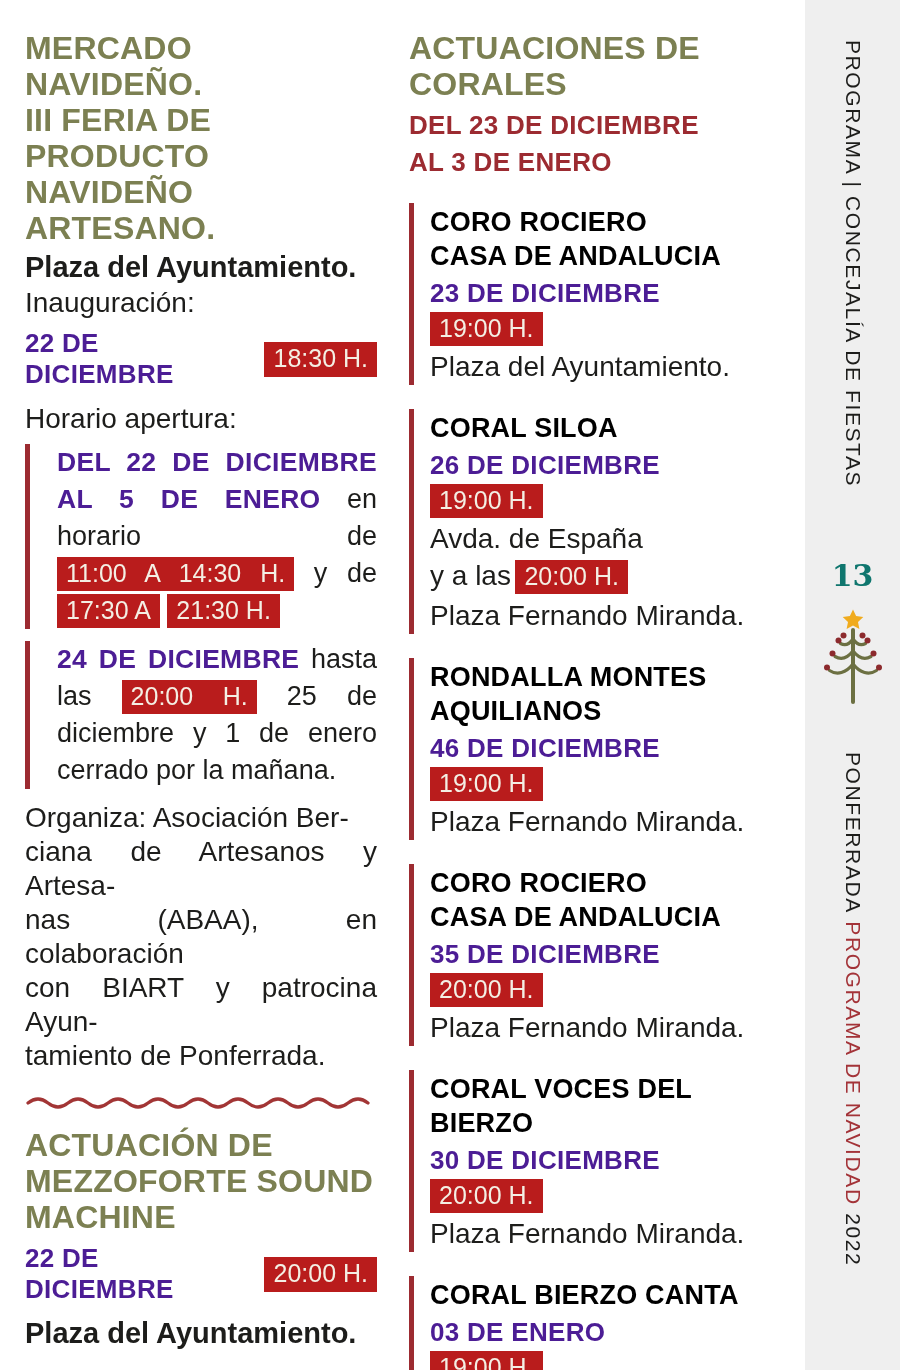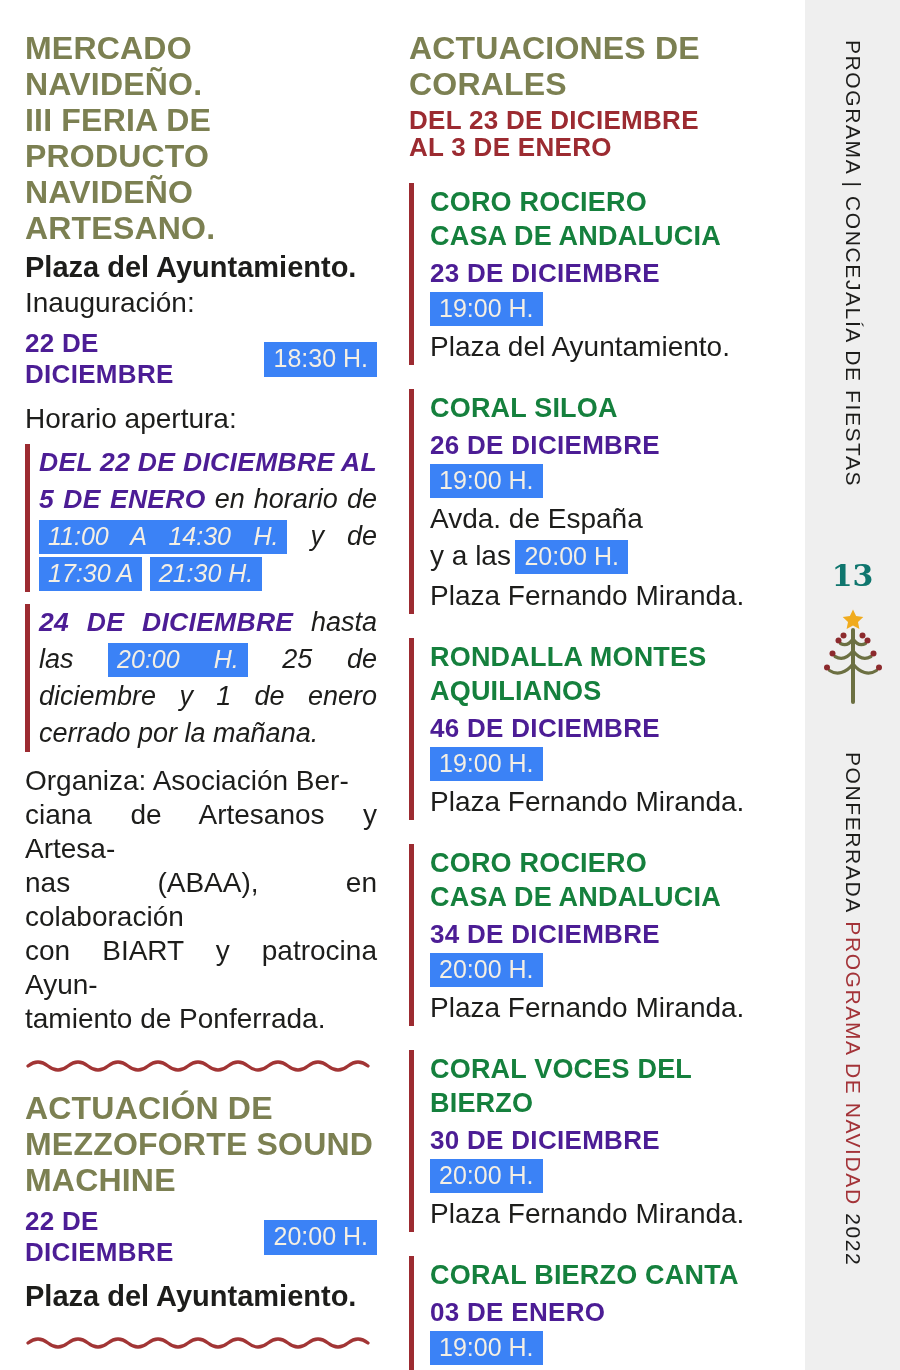--- a/index.html
+++ b/index.html
@@ -27,50 +27,50 @@
   }
   .place-bold{font-size:29px;font-weight:700;margin:3px 0 2px;}
   .body-text{font-size:28px;line-height:34px;margin:2px 0;font-weight:400;}
   .pre{white-space:pre-line;}
   .just{text-align:justify;}
 
   .date-red{color:#4c1d95;font-weight:700;font-size:26px;letter-spacing:.3px;}
   .dateline{margin:8px 0 12px;display:flex;align-items:center;gap:16px;}
 
   .chip{
-    background:#3b82f6;color:#f4efe4;
+    background:#b91c1c;color:#f4efe4;
     padding:2px 9px 4px;font-size:25px;font-weight:500;
     -webkit-box-decoration-break:clone;box-decoration-break:clone;
     white-space:nowrap;
   }
   .chipline{margin:5px 0 7px;}
   .midtext{font-size:28px;}
 
   .barblock{
     border-left:5px solid #9c2b31;
-    padding-left:9px;margin:8px 0 12px;
-    font-size:27px;line-height:37px;font-style:italic;
+    padding-left:27px;margin:8px 0 12px;
+    font-size:27px;line-height:37px;
   }
   .barblock .date-red{font-size:26.5px;}
 
   .wavy{display:block;margin:20px 0 18px;}
 
   
   .r-sub{
-    color:#9c2b31;font-weight:700;font-size:26px;line-height:27px;
+    color:#9c2b31;font-weight:700;font-size:26px;line-height:37px;
     margin:4px 0 22px;white-space:pre-line;letter-spacing:.3px;
   }
   .event{
     border-left:5px solid #9c2b31;
     padding:2px 0 2px 16px;
     margin:0 0 24px;
   }
   .event h3{
     font-size:27px;line-height:34px;font-weight:700;margin:0 0 5px;
-    white-space:pre-line;color:#15803d;letter-spacing:.2px;
+    white-space:pre-line;color:#000000;letter-spacing:.2px;
   }
   .event .date-red{display:block;margin:2px 0 3px;}
   .event .place{font-size:28px;line-height:33px;margin:4px 0 0;}
 
   
   .sidebar{
     position:absolute;right:0;top:0;width:95px;height:1370px;
     background:#efefef;
   }
   .vtext{
@@ -189,21 +189,21 @@
         <h3>RONDALLA MONTES
 AQUILIANOS</h3>
         <span class="date-red">46 DE DICIEMBRE</span>
         <p class="chipline"><span class="chip">19:00 H.</span></p>
         <p class="place">Plaza Fernando Miranda.</p>
       </article>
 
       <article class="event">
         <h3>CORO ROCIERO
 CASA DE ANDALUCIA</h3>
-        <span class="date-red">34 DE DICIEMBRE</span>
+        <span class="date-red">35 DE DICIEMBRE</span>
         <p class="chipline"><span class="chip">20:00 H.</span></p>
         <p class="place">Plaza Fernando Miranda.</p>
       </article>
 
       <article class="event">
         <h3>CORAL VOCES DEL BIERZO</h3>
         <span class="date-red">30 DE DICIEMBRE</span>
         <p class="chipline"><span class="chip">20:00 H.</span></p>
         <p class="place">Plaza Fernando Miranda.</p>
       </article>

